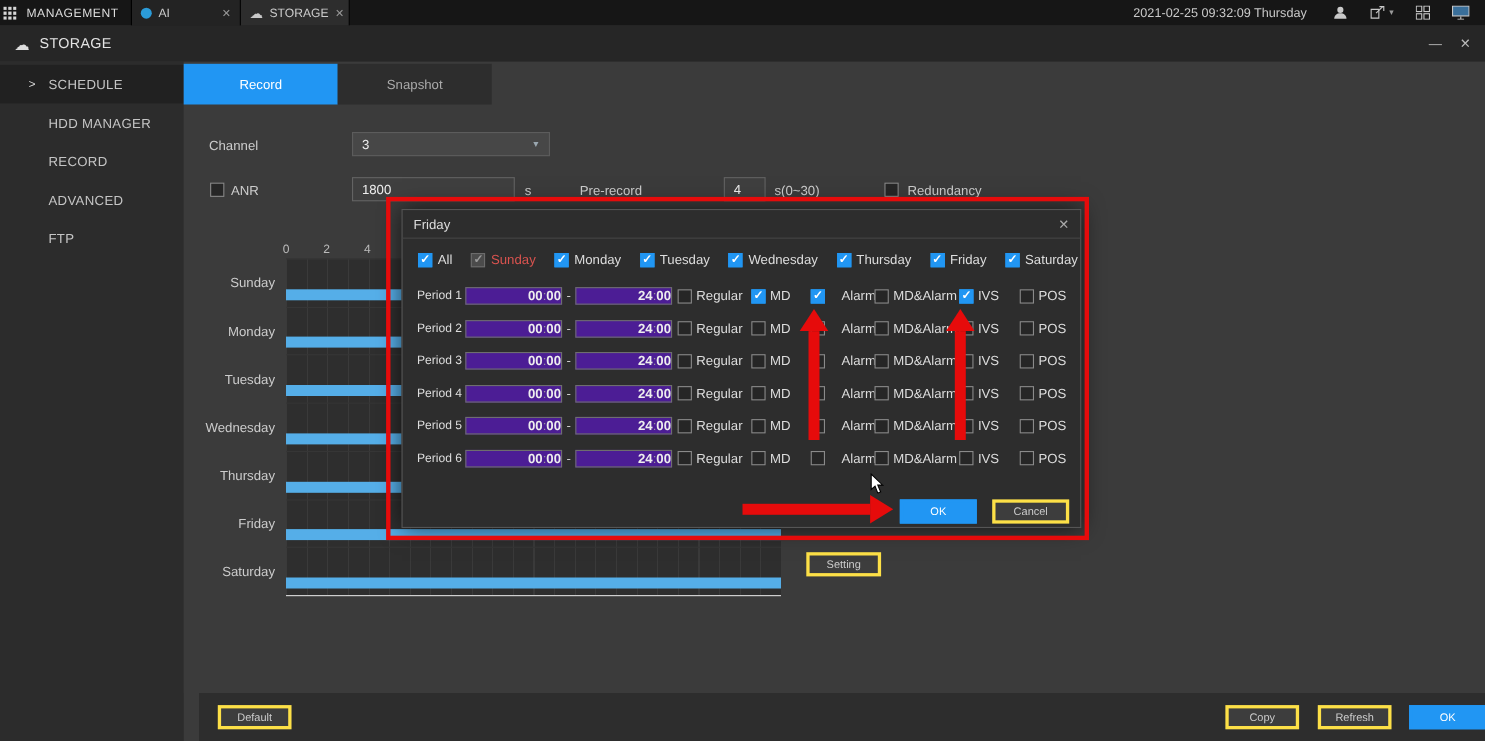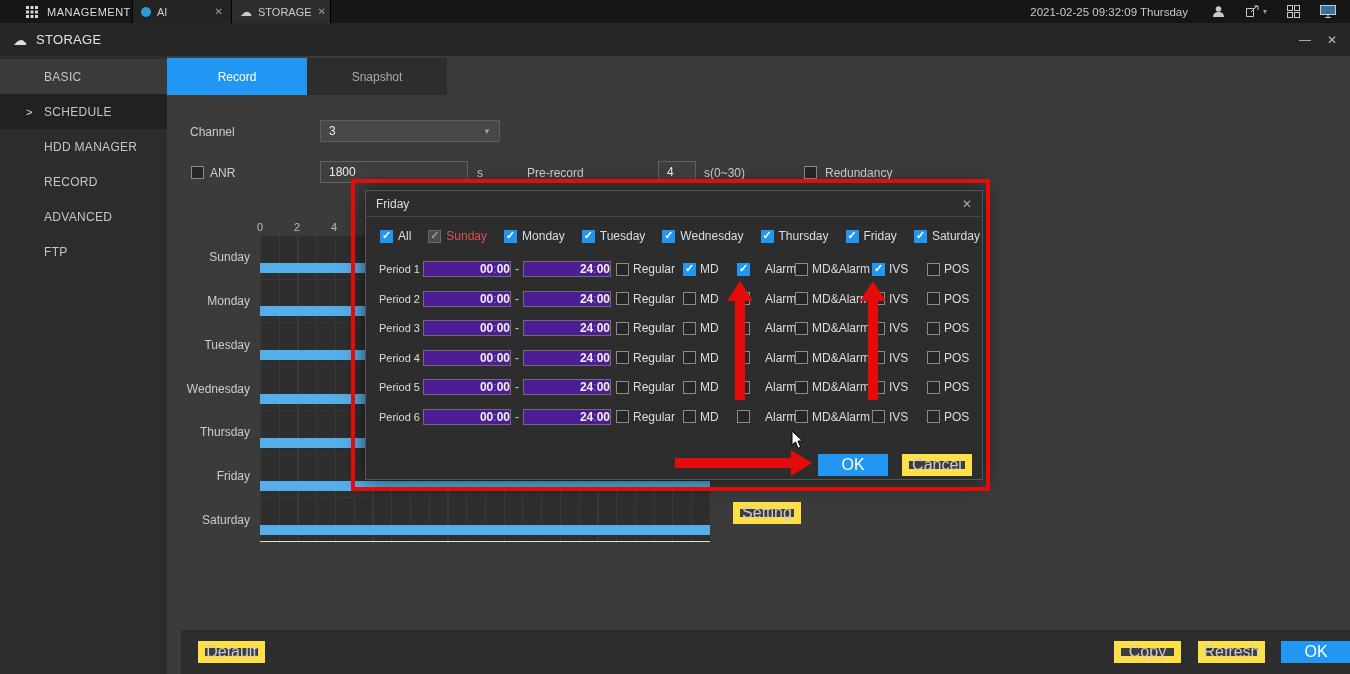--- a/index.html
+++ b/index.html
@@ -5,21 +5,21 @@
   * { box-sizing: border-box; }
   html,body { margin:0; padding:0; }
   body {
     width:1350px; height:674px; position:relative; overflow:hidden;
     background:#3b3b3b; color:#ccc;
     font-family:"Liberation Sans", sans-serif; font-size:12px;
   }
 
   
   .topbar { position:absolute; left:0; top:0; width:1350px; height:23px; background:#161616; display:flex; align-items:center; z-index:10; }
-  .mgmt { display:flex; align-items:center; gap:9px; height:100%; width:133px; padding-left:26px; border-right:1px solid #000; color:#ddd; font-size:11px; letter-spacing:.5px; }
+  .mgmt { display:flex; align-items:center; gap:9px; height:100%; width:120px; padding-left:3px; border-right:1px solid #000; color:#ddd; font-size:11px; letter-spacing:.5px; }
   .tb-tab { display:flex; align-items:center; gap:6px; height:100%; width:99px; padding:0 8px; background:#232323; border-right:1px solid #000; font-size:11px; color:#ccc; }
   .tb-tab.active { background:#2d2d2d; }
   .tb-tab .x { margin-left:auto; color:#999; font-size:10px; }
   .dot { width:10px; height:10px; border-radius:50%; background:#2b9bd8; flex:none; }
   .cloud { color:#c9c9c9; font-size:12px; line-height:1; }
   .tb-right { margin-left:auto; display:flex; align-items:center; gap:20px; padding-right:14px; }
   .dt { font-size:11.5px; color:#c9c9c9; margin-right:4px; }
   .tb-ic { display:flex; align-items:center; gap:3px; }
   .caret-sm { color:#9a9a9a; font-size:8px; }
 
@@ -56,21 +56,21 @@
   
   .tick { position:absolute; top:165px; font-size:11px; color:#bbb; transform:translateX(-50%); }
   .daylabels { position:absolute; left:0; top:179px; width:85px; height:307px; display:flex; flex-direction:column; }
   .dlab { flex:1; display:flex; align-items:center; justify-content:flex-end; padding-right:2px; color:#ccc; }
   .grid { position:absolute; left:93px; top:179px; width:450px; height:307px; background-color:#2e2e2e;
           background-image:repeating-linear-gradient(90deg,#3a3a3a 0 1px,transparent 1px 18.75px);
           border-bottom:1px solid #e0e0e0; display:flex; flex-direction:column; }
   .grow { flex:1; display:flex; flex-direction:column; justify-content:flex-end; border-top:1px solid #363636; }
   .bar { height:10px; background:#55aee8; margin-bottom:6px; }
 
-  .btn { position:absolute; height:22px; background:#3d3d3d; border:7px solid #fde047; color:#ccc; display:flex; align-items:center; justify-content:center; font-size:16px; cursor:default; }
+  .btn { position:absolute; height:22px; background:#3d3d3d; border:3px solid #fde047; color:#ccc; display:flex; align-items:center; justify-content:center; font-size:10px; cursor:default; }
   .btn.blue { background:#2196f3; border-color:#2196f3; color:#fff; }
 
   
   .bottombar { position:absolute; left:181px; top:630px; width:1183px; height:44px; background:#2d2d2d; z-index:2; }
 
   
   .dialog { position:absolute; left:365px; top:190px; width:618px; height:290px; background:#2d2d2d; border:1px solid #555; z-index:30; box-shadow:0 0 20px rgba(0,0,0,.65); }
   .dlg-header { height:26px; border-bottom:1px solid #454545; display:flex; align-items:center; padding:0 10px; }
   .dlg-title { color:#ddd; font-size:12px; }
   .dlg-close { margin-left:auto; color:#aaa; font-size:12px; }
@@ -175,24 +175,20 @@
   <span class="cloud">☁</span>
   <span class="t">STORAGE</span>
   <div class="win-controls">
     <span>—</span>
     <span>✕</span>
   </div>
 </div>
 
 <nav class="sidebar">
 
-    <div class="side-item hl">
-
-      <span>BASIC</span>
-    </div>
 
     <div class="side-item sel">
       <span class="arrow">&gt;</span>
       <span>SCHEDULE</span>
     </div>
 
     <div class="side-item">
 
       <span>HDD MANAGER</span>
     </div>

